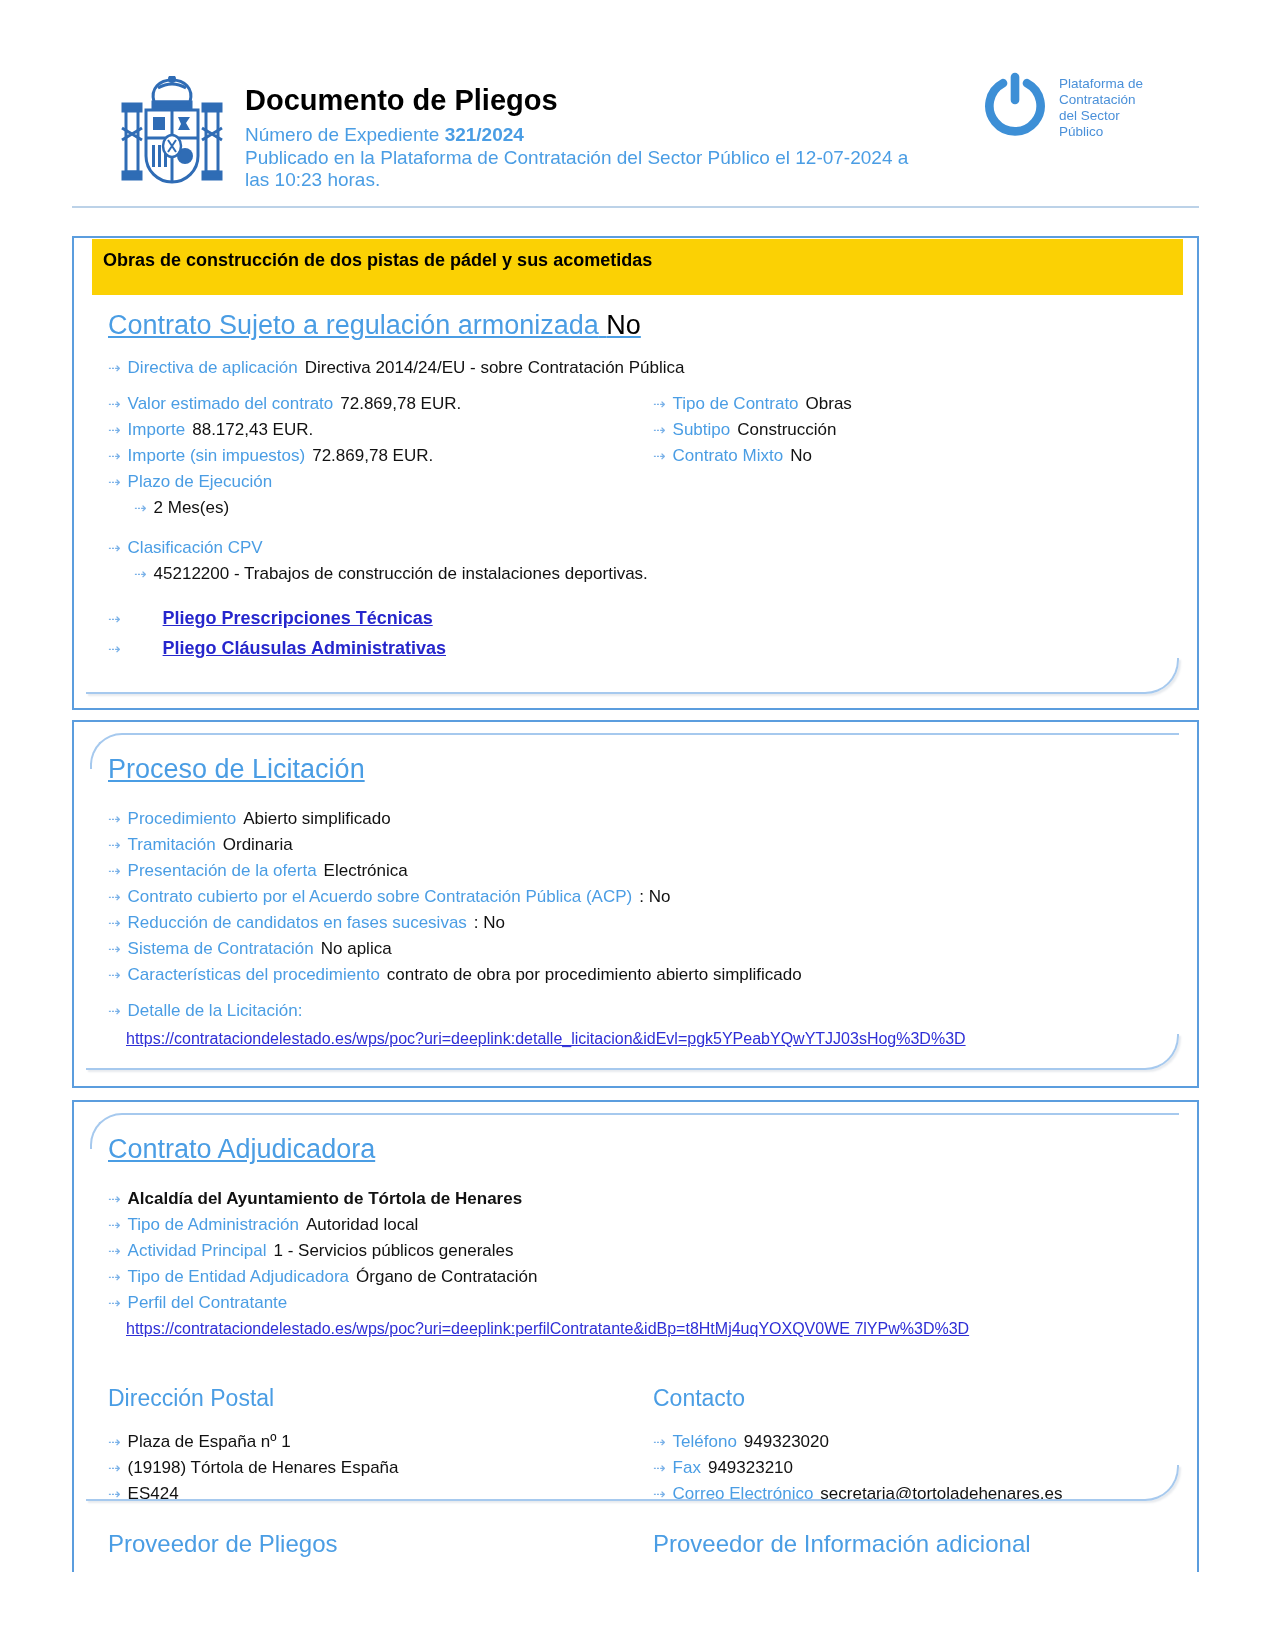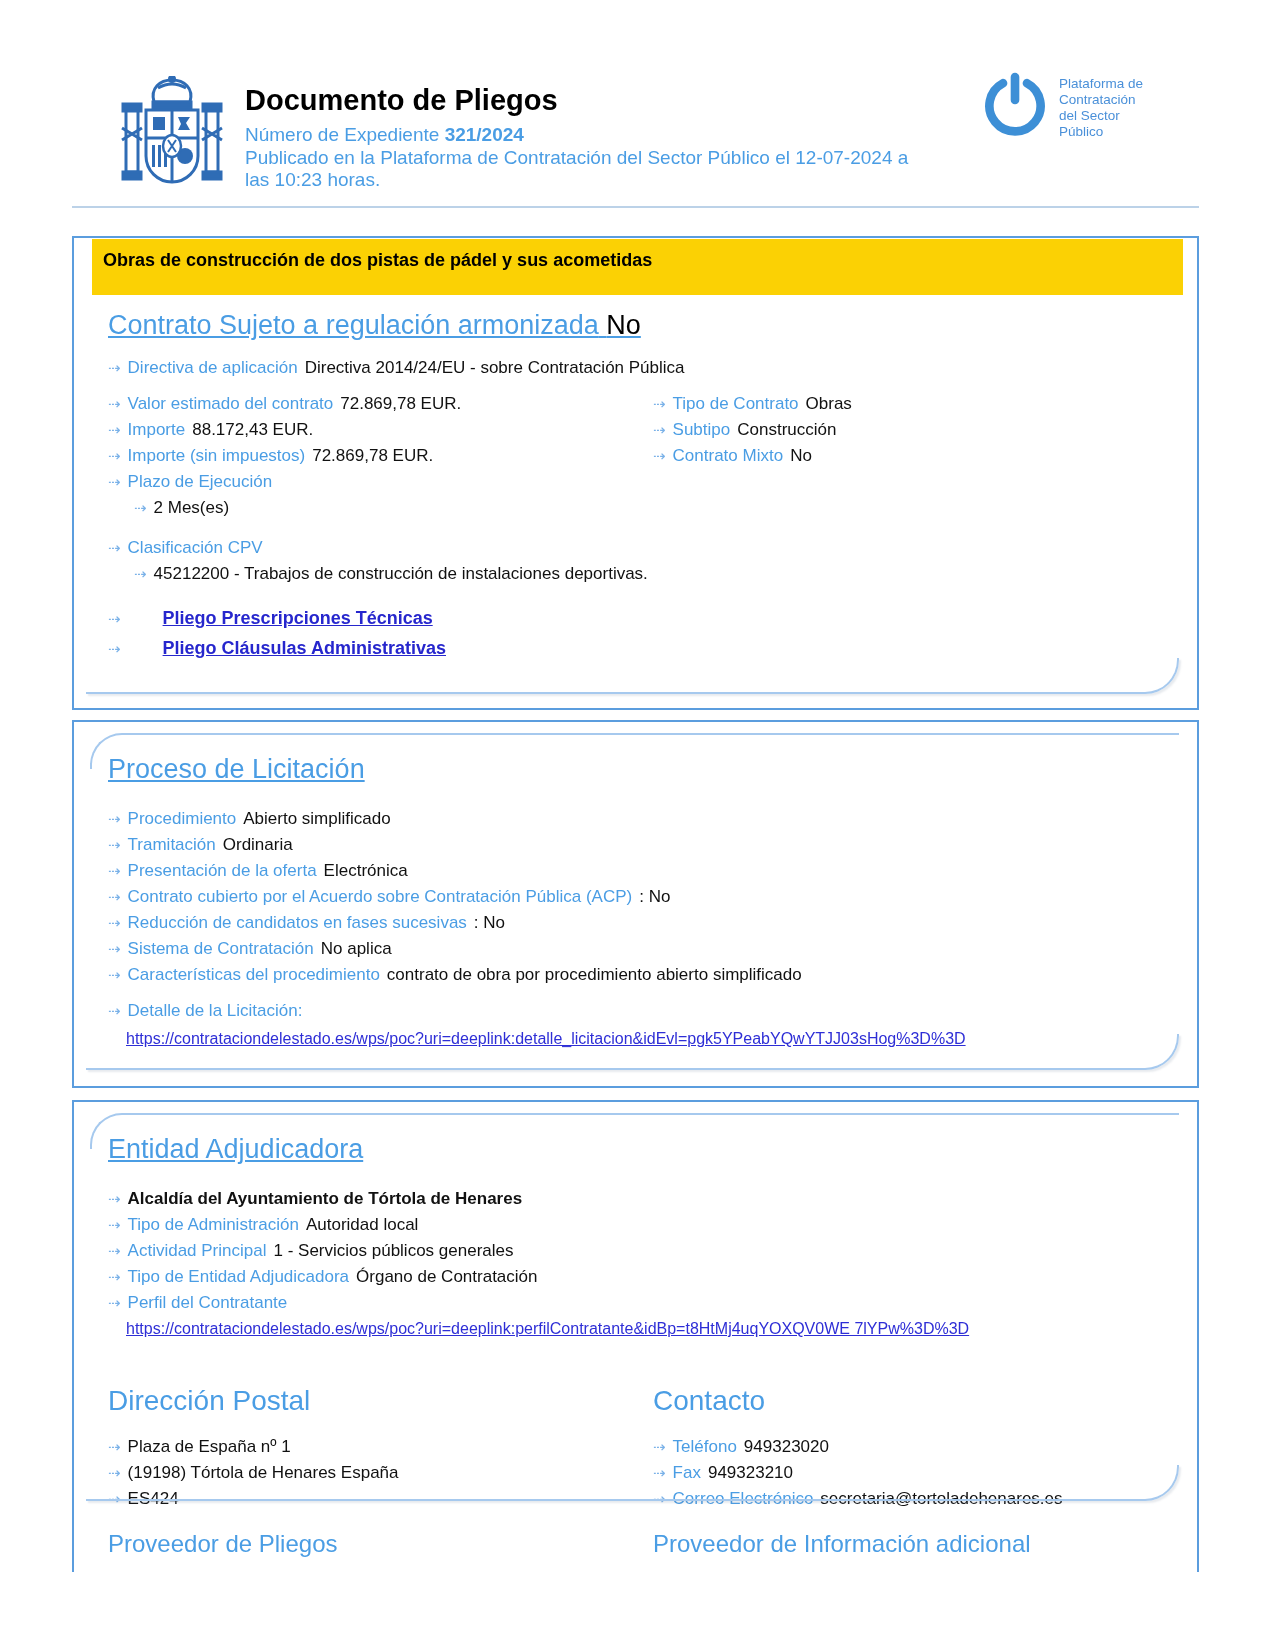--- a/index.html
+++ b/index.html
@@ -44,21 +44,21 @@
   .arr::before{content:"⇢";}
   .sub{padding-left:26px;}
   .lbl{color:#4a9de4;white-space:pre-wrap;}
   .val{color:#111;}
   .val.bold{font-weight:bold;}
   .twocol{display:grid;grid-template-columns:545px 1fr;align-items:start;}
   .doc-link{color:#2626cd;font-weight:bold;text-decoration:underline;font-size:18px;padding-left:35px;}
   .url{color:#2e2ed6;text-decoration:underline;font-size:16px;font-weight:normal;
        display:inline-block;margin-left:18px;line-height:20px;}
   .url-row{margin-top:8px;margin-bottom:6px;}
-  .sub-h{font-size:28px;color:#4a9de4;font-weight:normal;margin:0 0 20px 0;}
+  .sub-h{font-size:23px;color:#4a9de4;font-weight:normal;margin:0 0 20px 0;}
   .addr-block{margin-top:46px;}
   .prov-row{position:absolute;left:34px;right:18px;top:428px;display:grid;grid-template-columns:545px 1fr;}
   .prov-h{font-size:24px;color:#4a9de4;font-weight:normal;margin:0;}
 
   .cpv-block{margin-top:14px;}
   .links-block{margin-top:24px;}
   .links-block .row{margin-bottom:9px;}
 </style>
 </head>
 <body>
@@ -255,21 +255,21 @@
       <div class="url-row">
         <a href="#" class="url">https://contrataciondelestado.es/wps/poc?uri=deeplink:detalle_licitacion&amp;idEvl=pgk5YPeabYQwYTJJ03sHog%3D%3D</a>
       </div>
     </div>
 
     <div class="sheet-bottom" style="bottom:16px;"></div>
   </section>
 
   <section class="sec" id="s3">
     <div class="sheet-top"></div>
-    <h2 class="sec-h">Entidad Adjudicadora</h2>
+    <h2 class="sec-h">Contrato Adjudicadora</h2>
 
     <div class="rows">
       <div class="row">
         <span class="arr"></span>
         <span class="val bold">Alcaldía del Ayuntamiento de Tórtola de Henares</span>
       </div>
       <div class="row">
         <span class="arr"></span>
         <span class="lbl">Tipo de Administración</span>
         <span class="val">Autoridad local</span>

